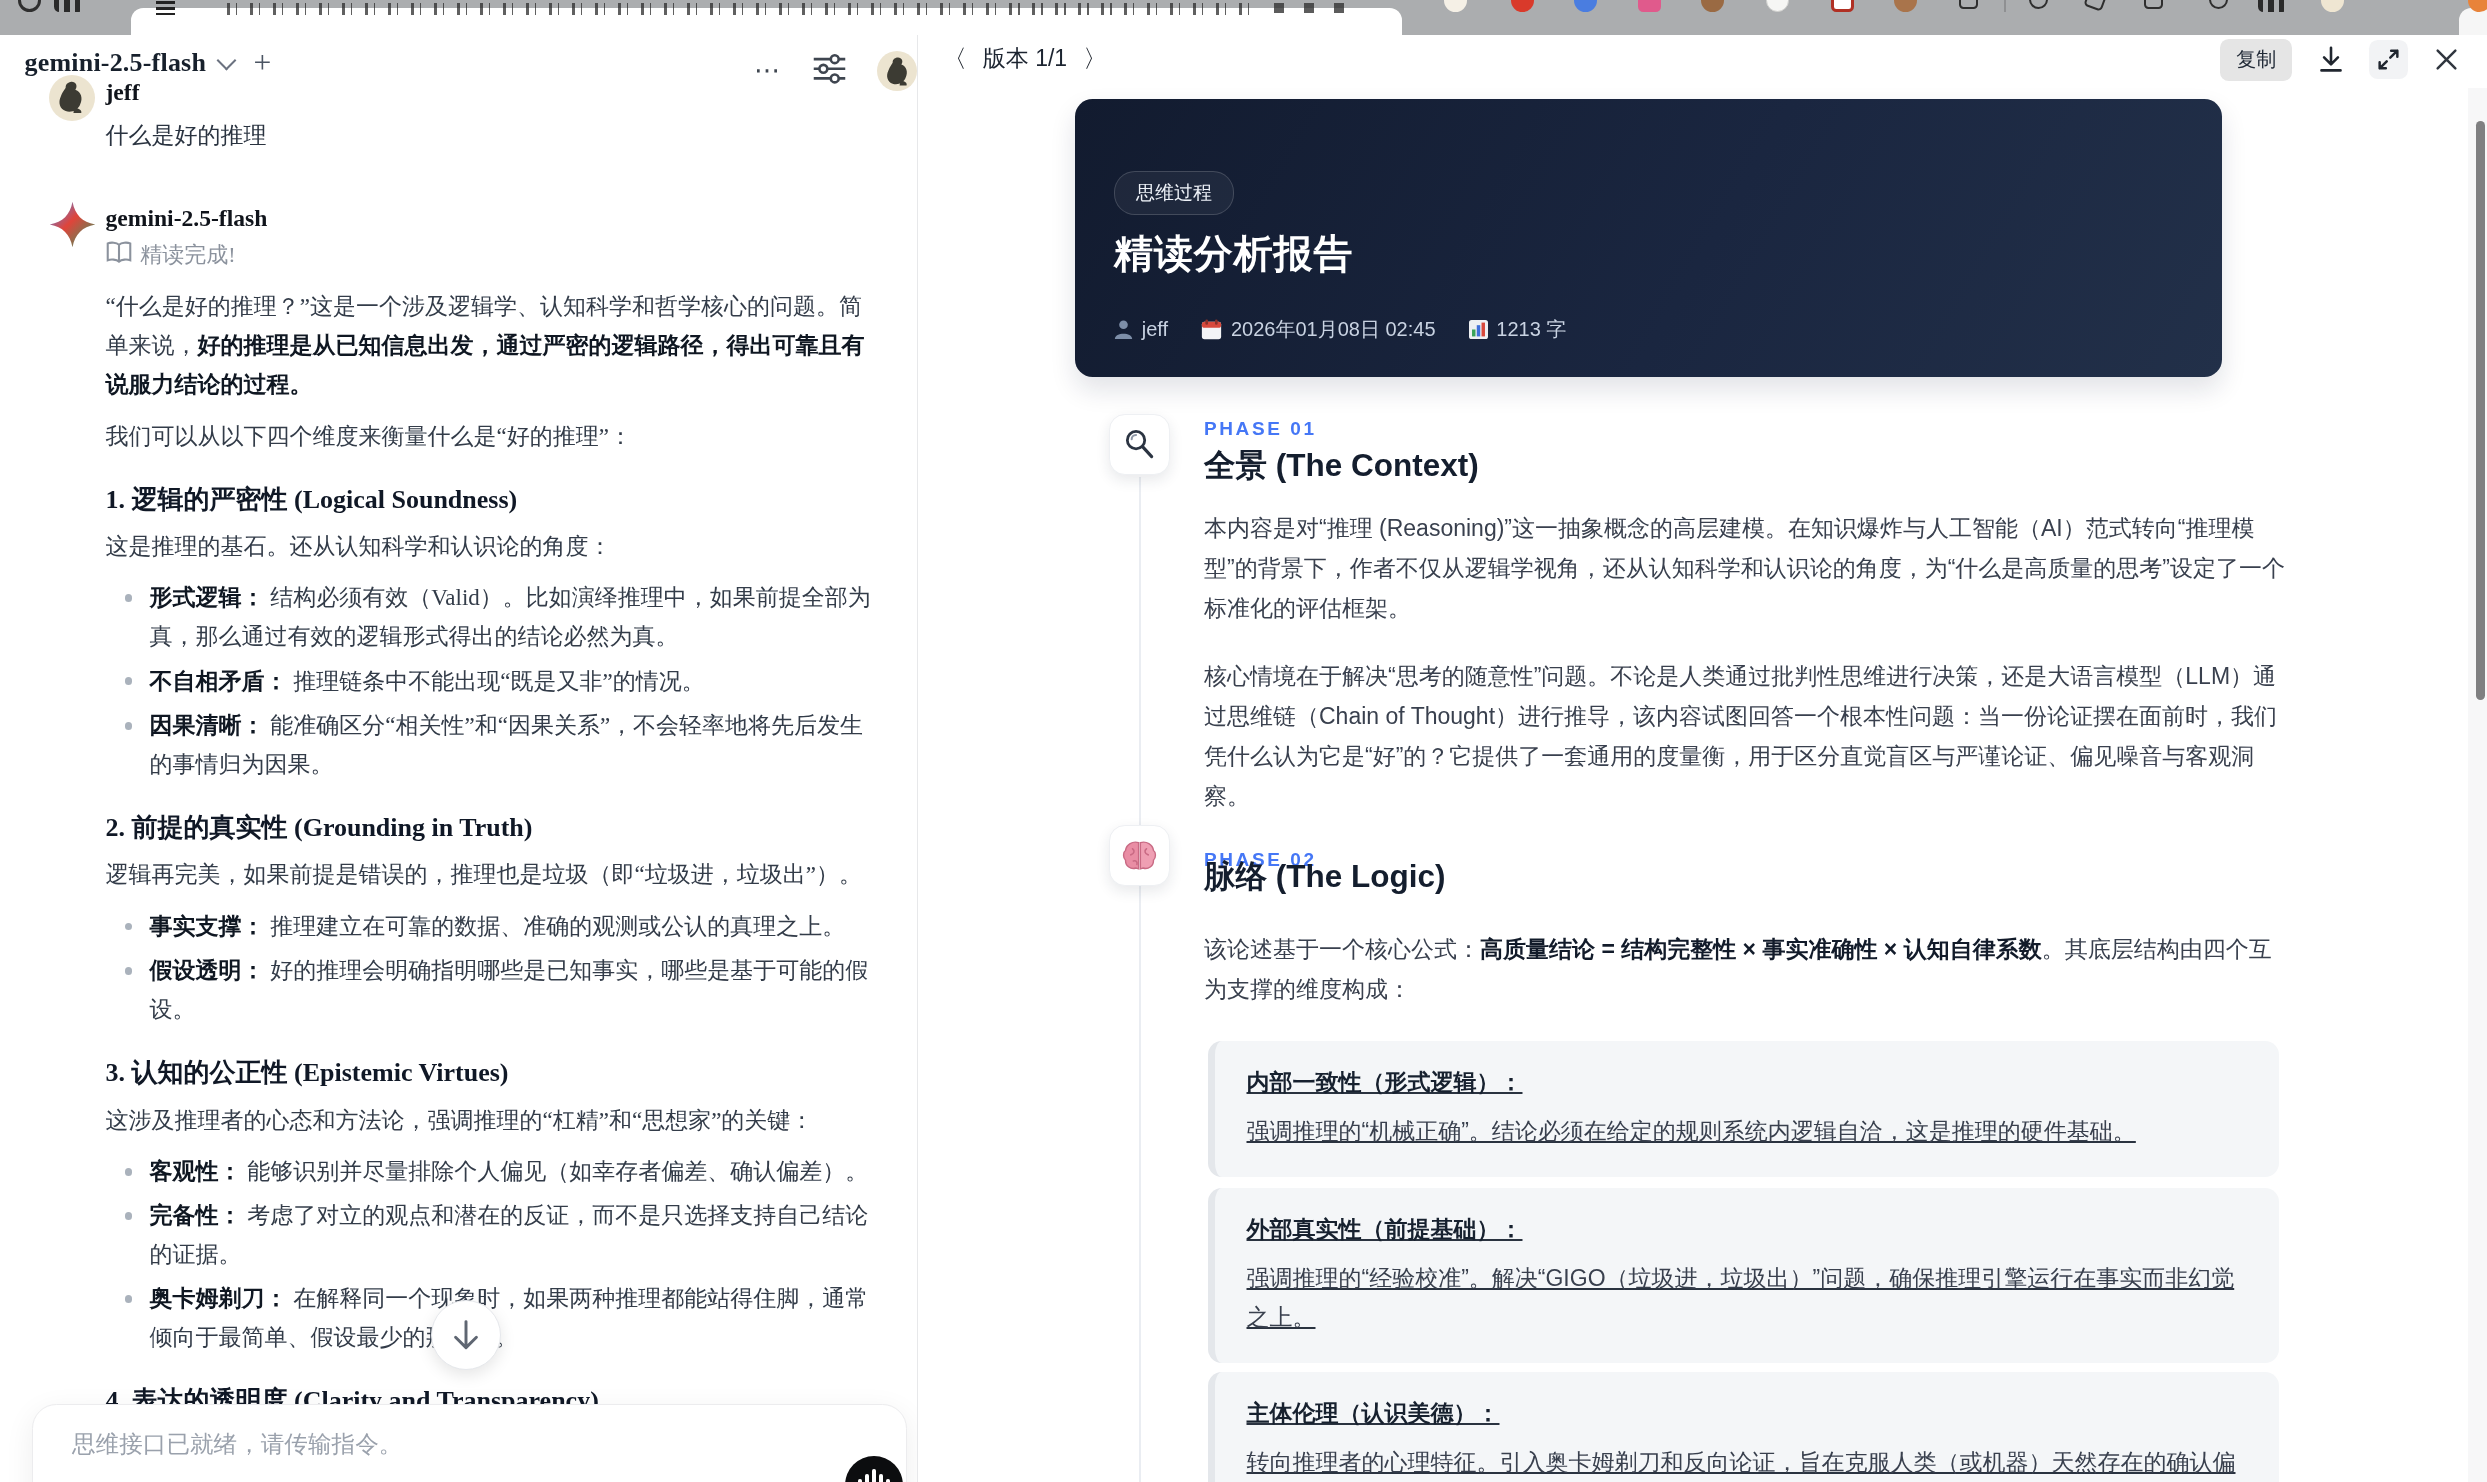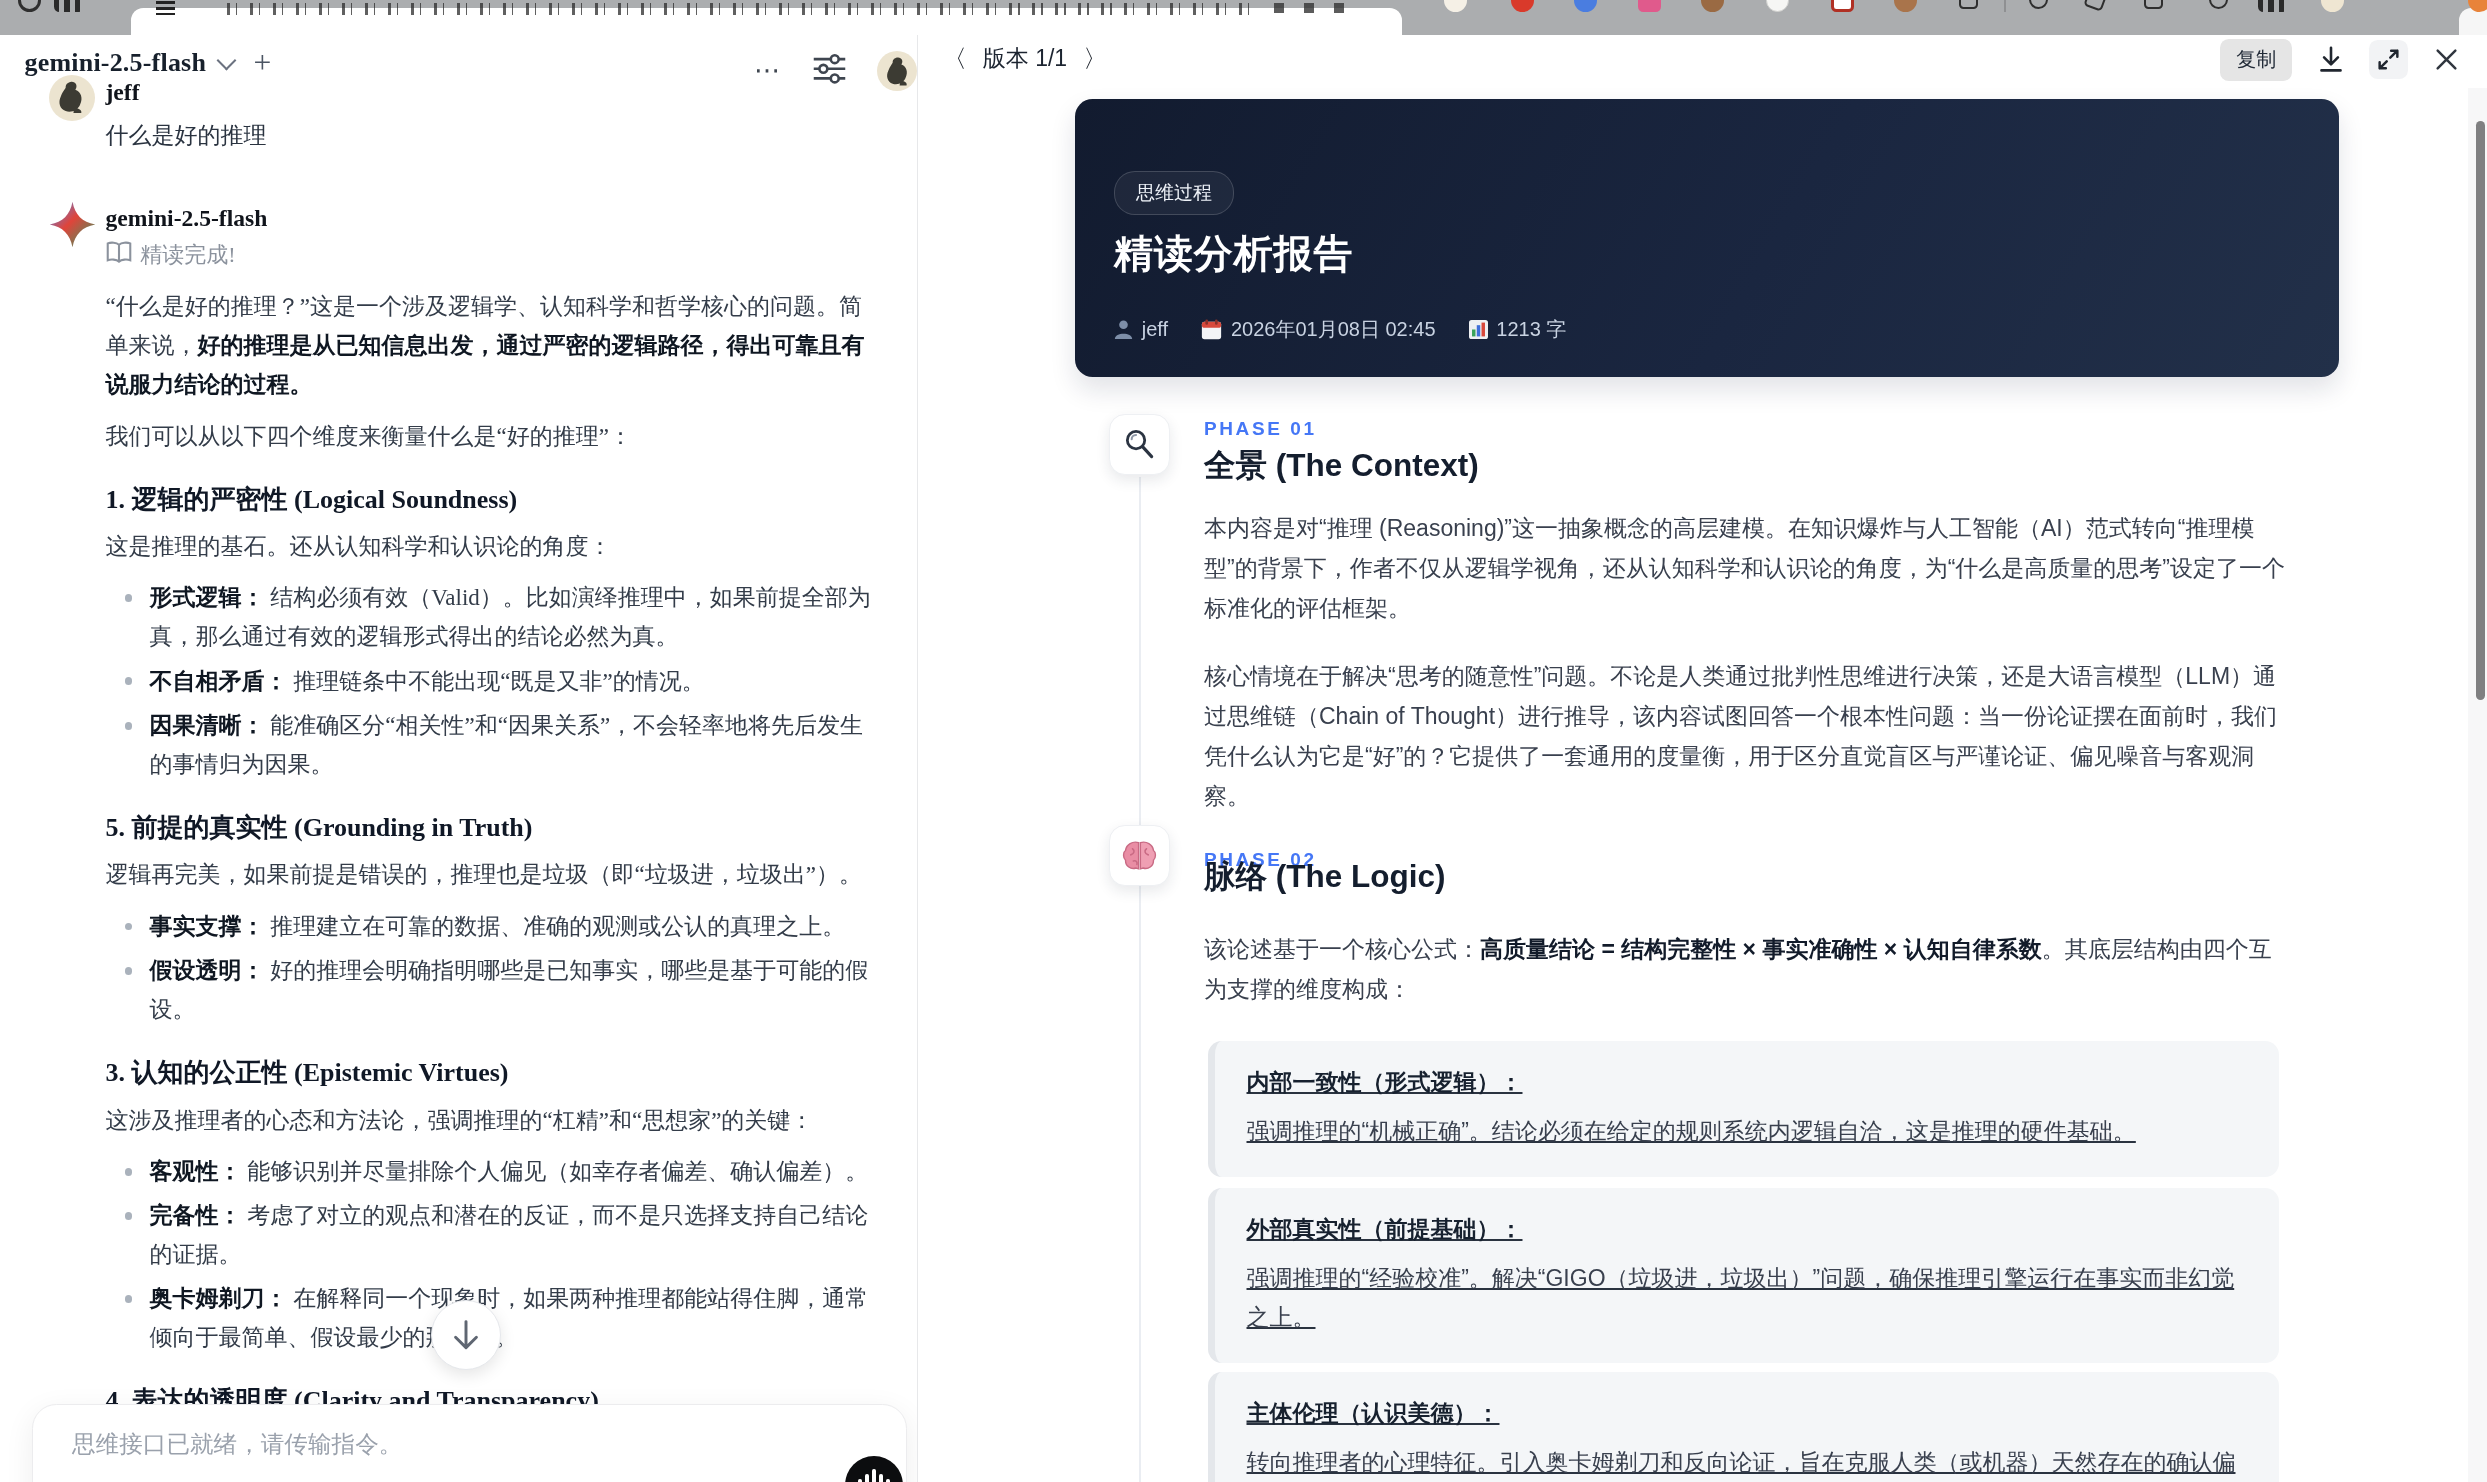--- a/index.html
+++ b/index.html
@@ -67,21 +67,21 @@
 
   
   .panel { position:absolute; left:918px; top:0; width:1569px; height:1448px; background:#fff; overflow:hidden; }
   .version-nav { position:absolute; left:24.5px; top:7px; display:flex; align-items:center; gap:15.8px; font-size:23px; color:#1c2430; }
   .vchev { font-size:24.5px; color:#20262f; font-weight:400; }
   .panel-actions { position:absolute; top:3.5px; right:21px; display:flex; align-items:center; gap:19px; }
   .pill-btn { background:#e5e5e5; border-radius:8.8px; padding:7.9px 15.8px; font-size:20px; color:#222b38; }
   .sq-btn { width:39px; height:39px; border-radius:8.8px; background:#f2f3f5; display:flex; align-items:center; justify-content:center; }
   .ghost-btn { width:39px; height:39px; display:flex; align-items:center; justify-content:center; }
 
-  .report-card { position:absolute; left:157px; top:64px; width:1264px; height:278px; border-radius:17.5px;
+  .report-card { position:absolute; left:157px; top:64px; width:1147px; height:278px; border-radius:17.5px;
      background:linear-gradient(120deg,#121b2f 0%, #1a2640 55%, #223049 100%);
      box-shadow:0 12.3px 26px rgba(18,28,56,.12); color:#fff; }
   .report-badge { position:absolute; left:39px; top:72px; padding:7.9px 21px; border-radius:21px;
      border:1.8px solid rgba(255,255,255,.16); background:rgba(255,255,255,.05); font-size:19px; color:#eef2f8; }
   .report-title { position:absolute; left:39px; top:128px; font-size:39px; font-weight:800; letter-spacing:0.9px; }
   .report-meta { position:absolute; left:39px; top:217px; display:flex; align-items:center; gap:33px; font-size:20px; color:#c9d3e2; }
   .meta-item { display:flex; align-items:center; gap:8.8px; }
 
   .timeline { position:absolute; left:221px; top:442px; width:1.8px; height:1006px; background:#eaedf2; }
   .phase-tile { position:absolute; width:61px; height:61px; border-radius:15.8px; background:#fff;
@@ -210,21 +210,21 @@
               <p>我们可以从以下四个维度来衡量什么是“好的推理”：</p>
 
               <h3>1. 逻辑的严密性 (Logical Soundness)</h3>
               <p>这是推理的基石。还从认知科学和认识论的角度：</p>
               <ul>
                 <li><b>形式逻辑：</b> <span>结构必须有效（Valid）。比如演绎推理中，如果前提全部为真，那么通过有效的逻辑形式得出的结论必然为真。</span></li>
                 <li><b>不自相矛盾：</b> <span>推理链条中不能出现“既是又非”的情况。</span></li>
                 <li><b>因果清晰：</b> <span>能准确区分“相关性”和“因果关系”，不会轻率地将先后发生的事情归为因果。</span></li>
               </ul>
 
-              <h3>5. 前提的真实性 (Grounding in Truth)</h3>
+              <h3>2. 前提的真实性 (Grounding in Truth)</h3>
               <p>逻辑再完美，如果前提是错误的，推理也是垃圾（即“垃圾进，垃圾出”）。</p>
               <ul>
                 <li><b>事实支撑：</b> <span>推理建立在可靠的数据、准确的观测或公认的真理之上。</span></li>
                 <li><b>假设透明：</b> <span>好的推理会明确指明哪些是已知事实，哪些是基于可能的假设。</span></li>
               </ul>
 
               <h3>3. 认知的公正性 (Epistemic Virtues)</h3>
               <p>这涉及推理者的心态和方法论，强调推理的“杠精”和“思想家”的关键：</p>
               <ul>
                 <li><b>客观性：</b> <span>能够识别并尽量排除个人偏见（如幸存者偏差、确认偏差）。</span></li>

